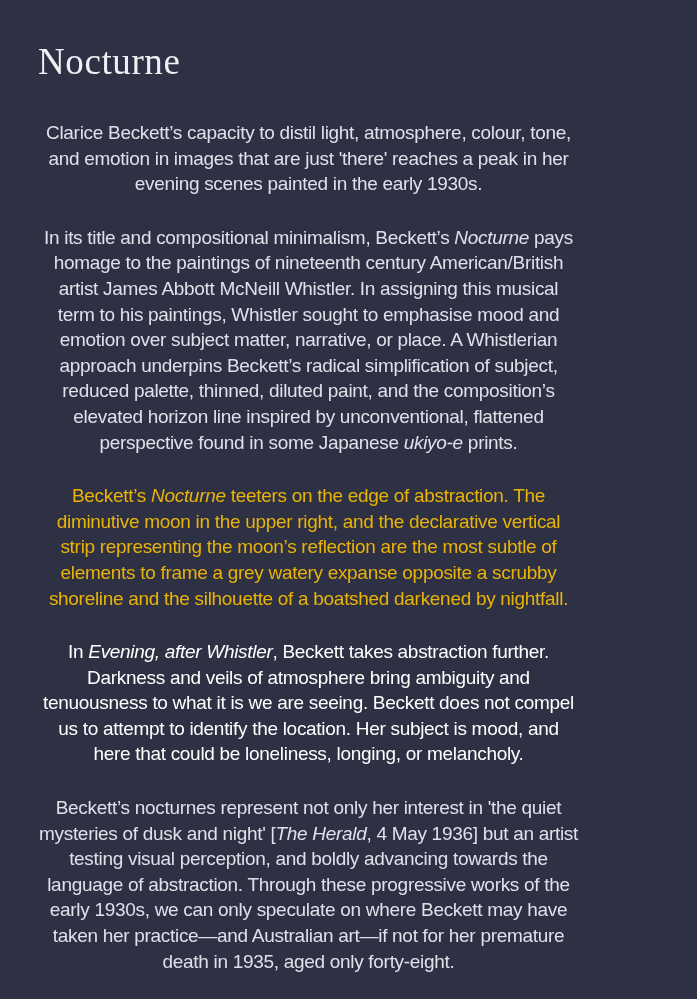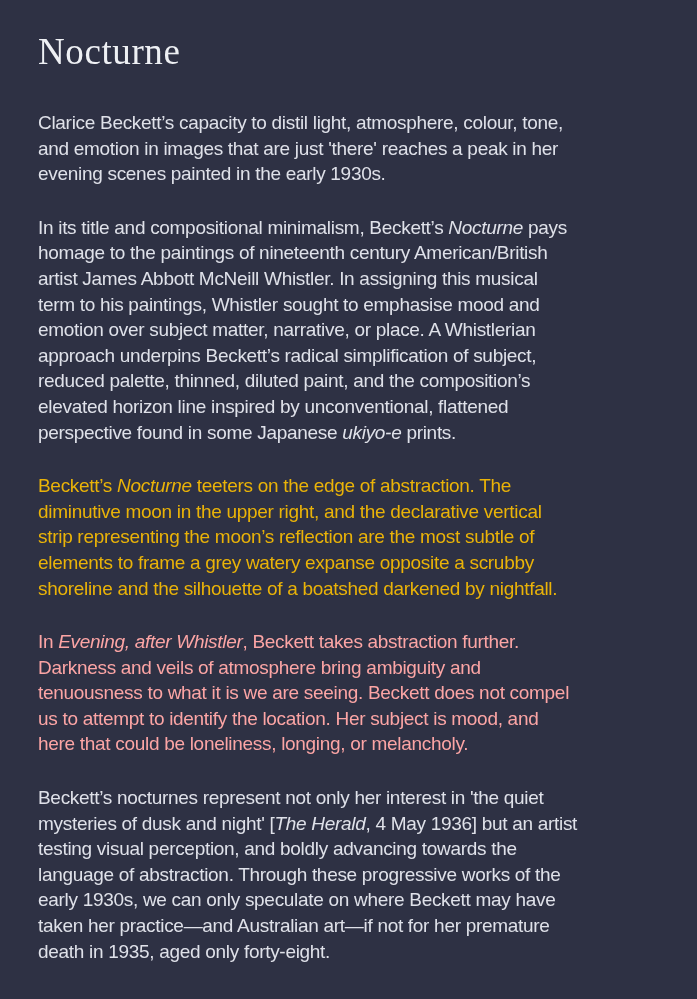--- a/index.html
+++ b/index.html
@@ -9,50 +9,51 @@
   body {
     width: 697px;
     height: 999px;
     overflow: hidden;
     background: #2e3144;
   }
   .article {
     box-sizing: border-box;
     width: 611px;
     height: 999px;
-    padding: 29px 32px 0 38px;
+    padding: 39px 32px 0 38px;
   }
   .page-title {
     font-family: "Liberation Serif", "DejaVu Serif", serif;
     font-weight: 400;
     font-size: 37px;
     line-height: 46px;
     letter-spacing: 0.6px;
     color: #eef0f4;
     margin: 0 0 35px 0;
   }
   .article-body p {
     font-family: "Liberation Sans", "DejaVu Sans", sans-serif;
     font-weight: 400;
     font-size: 19px;
     line-height: 25.6px;
     letter-spacing: -0.3px;
     color: #dfe1e9;
     margin: 0 0 28px 0;
     max-width: 628px;
+    text-align: center;
   }
   .article-body p em {
     font-style: italic;
   }
 </style>
 </head>
 <body style="background: rgb(46, 49, 68);">
 
 <main class="article">
   <h1 class="page-title" style="color: rgb(238, 240, 244);">Nocturne</h1>
   <div class="article-body" id="article-body">
       <p style="color: rgb(223, 225, 233);"><span>Clarice Beckett’s capacity to distil light, atmosphere, colour, tone, and emotion in images that are just 'there' reaches a peak in her evening scenes painted in the early 1930s.</span></p>
       <p style="color: rgb(223, 225, 233);"><span>In its title and compositional minimalism, Beckett’s </span><em>Nocturne</em><span> pays homage to the paintings of nineteenth century American/British artist James Abbott McNeill Whistler. In assigning this musical term to his paintings, Whistler sought to emphasise mood and emotion over subject matter, narrative, or place. A Whistlerian approach underpins Beckett’s radical simplification of subject, reduced palette, thinned, diluted paint, and the composition’s elevated horizon line inspired by unconventional, flattened perspective found in some Japanese </span><em>ukiyo-e</em><span> prints.</span></p>
       <p style="color: #eab308;"><span>Beckett’s </span><em>Nocturne</em><span> teeters on the edge of abstraction. The diminutive moon in the upper right, and the declarative vertical strip representing the moon’s reflection are the most subtle of elements to frame a grey watery expanse opposite a scrubby shoreline and the silhouette of a boatshed darkened by nightfall.</span></p>
-      <p style="color: #fca5a5;"><span>In </span><em>Evening, after Whistler</em><span>, Beckett takes abstraction further. Darkness and veils of atmosphere bring ambiguity and tenuousness to what it is we are seeing. Beckett does not compel us to attempt to identify the location. Her subject is mood, and here that could be loneliness, longing, or melancholy.</span></p>
+      <p style="color: #ffffff;"><span>In </span><em>Evening, after Whistler</em><span>, Beckett takes abstraction further. Darkness and veils of atmosphere bring ambiguity and tenuousness to what it is we are seeing. Beckett does not compel us to attempt to identify the location. Her subject is mood, and here that could be loneliness, longing, or melancholy.</span></p>
       <p style="color: rgb(223, 225, 233);"><span>Beckett’s nocturnes represent not only her interest in 'the quiet mysteries of dusk and night' [</span><em>The Herald</em><span>, 4 May 1936] but an artist testing visual perception, and boldly advancing towards the language of abstraction. Through these progressive works of the early 1930s, we can only speculate on where Beckett may have taken her practice—and Australian art—if not for her premature death in 1935, aged only forty-eight.</span></p>
     </div>
 </main>
 
 </body></html>

